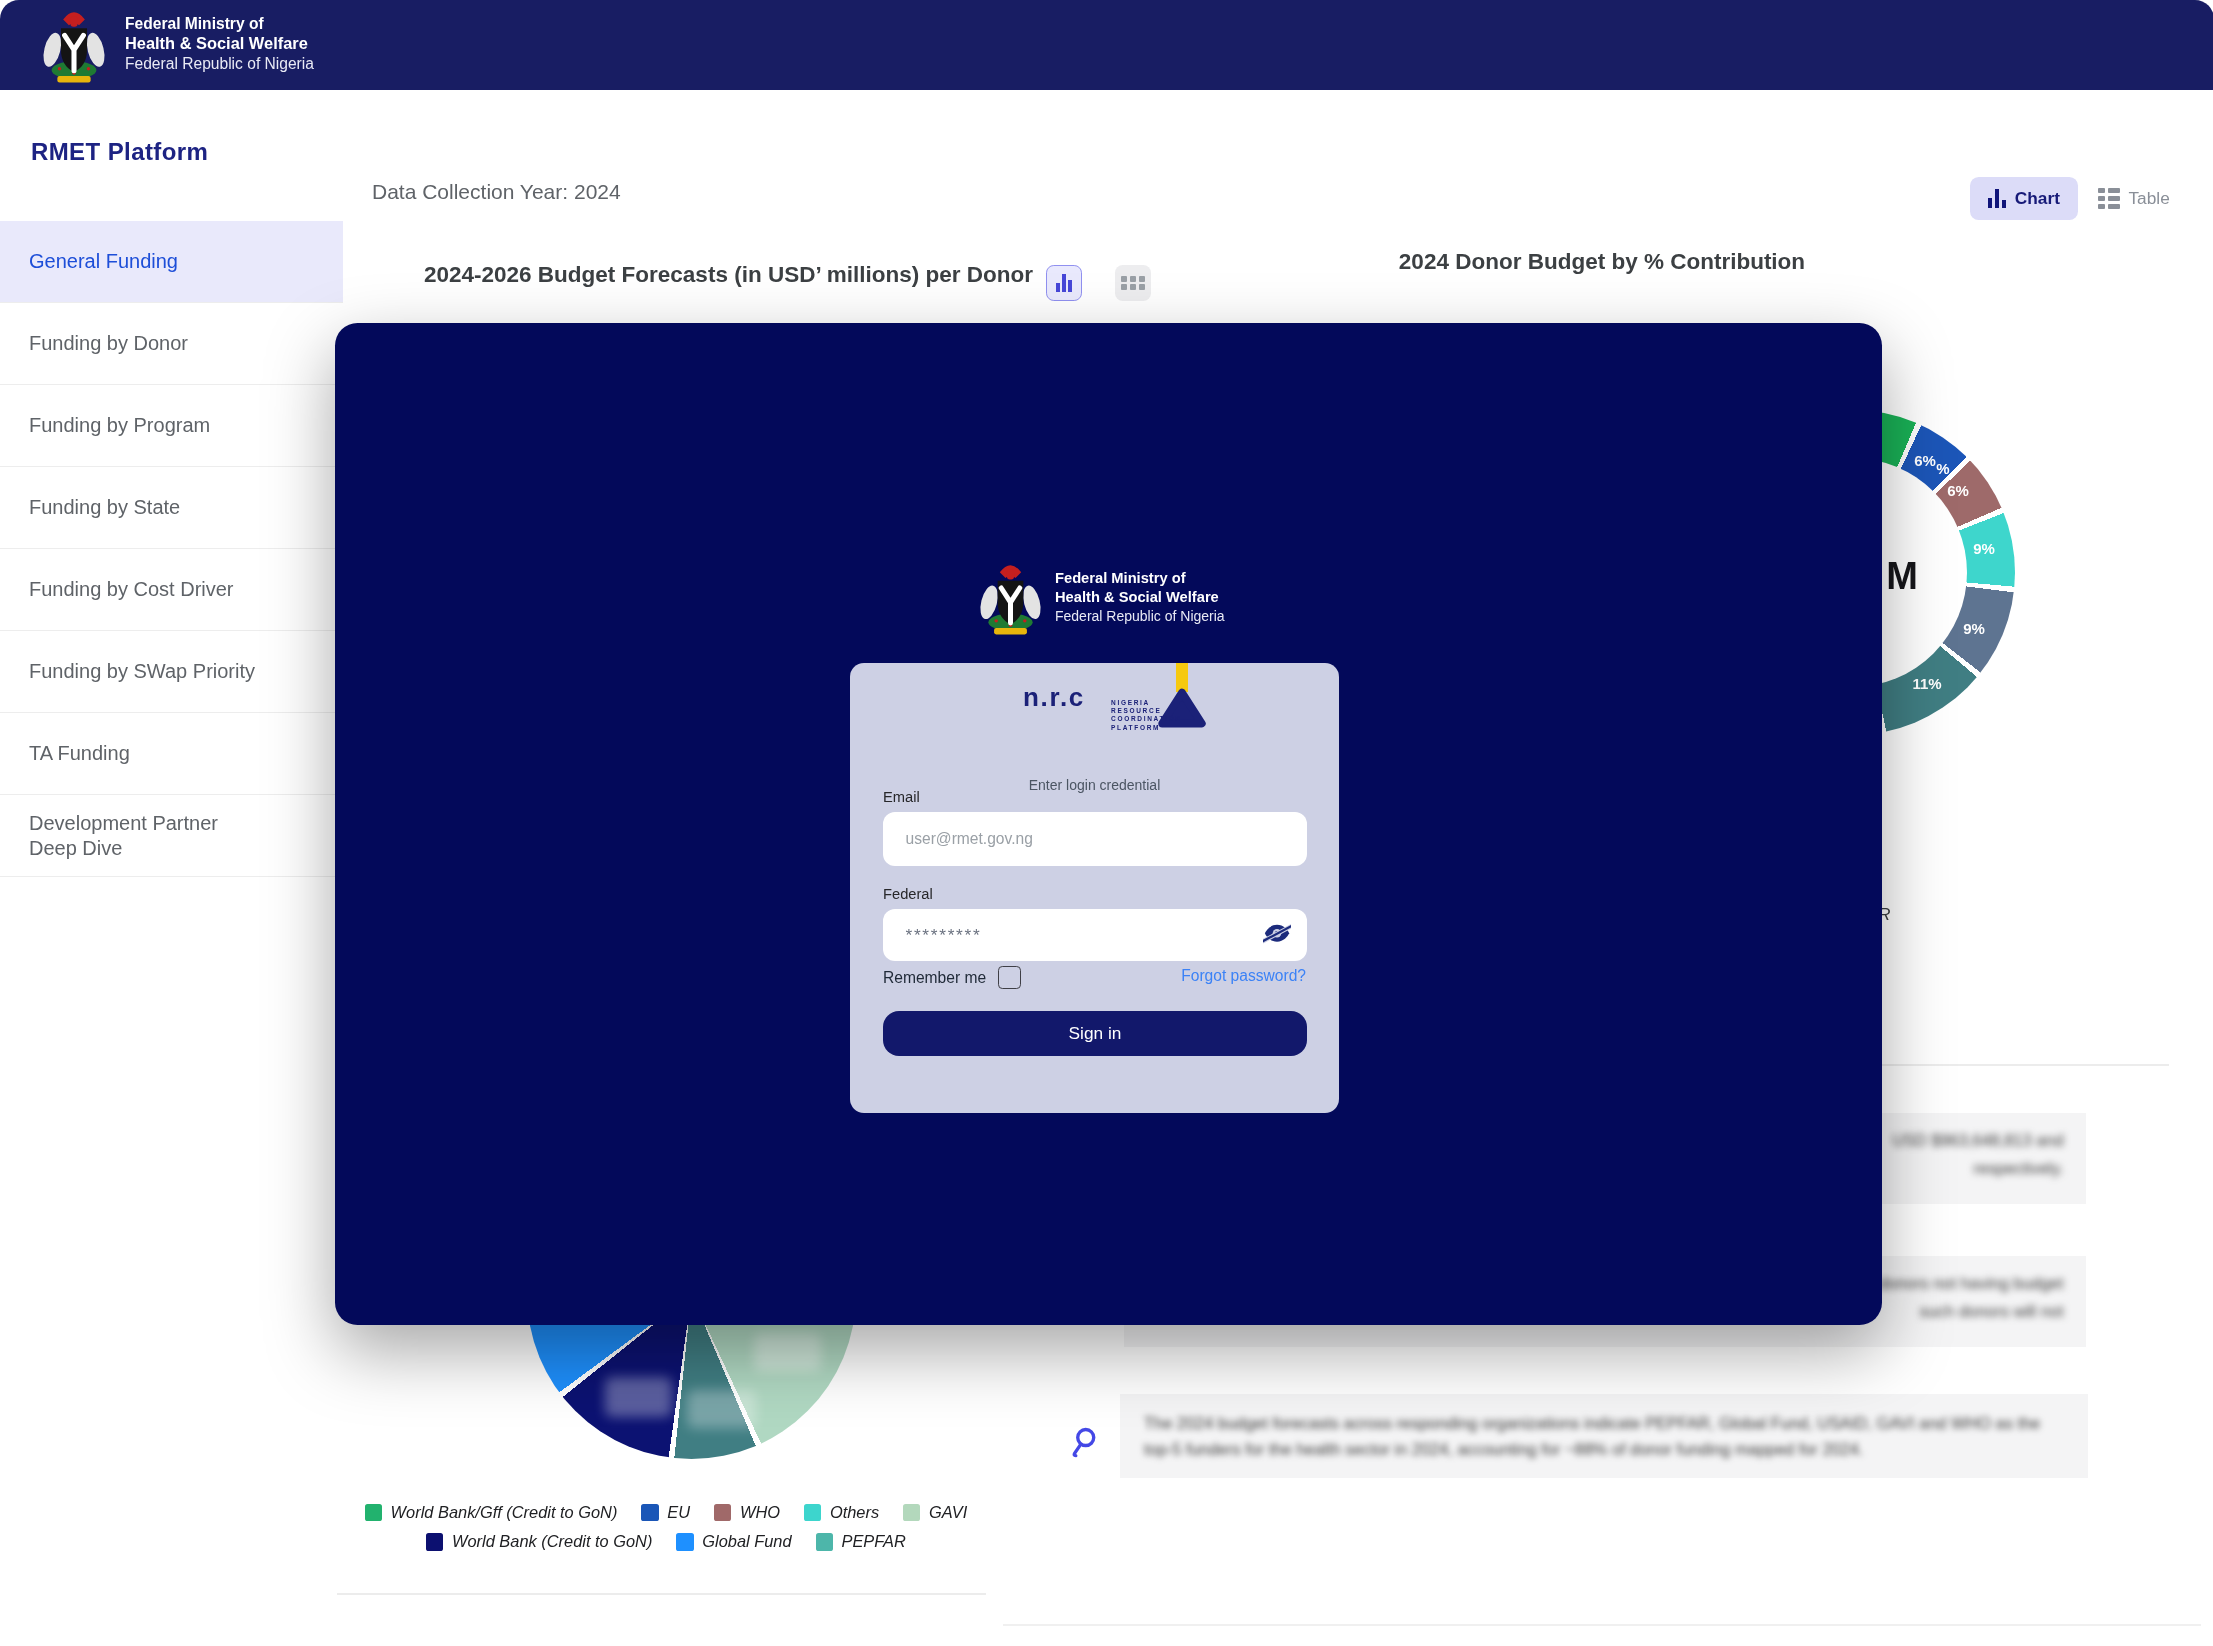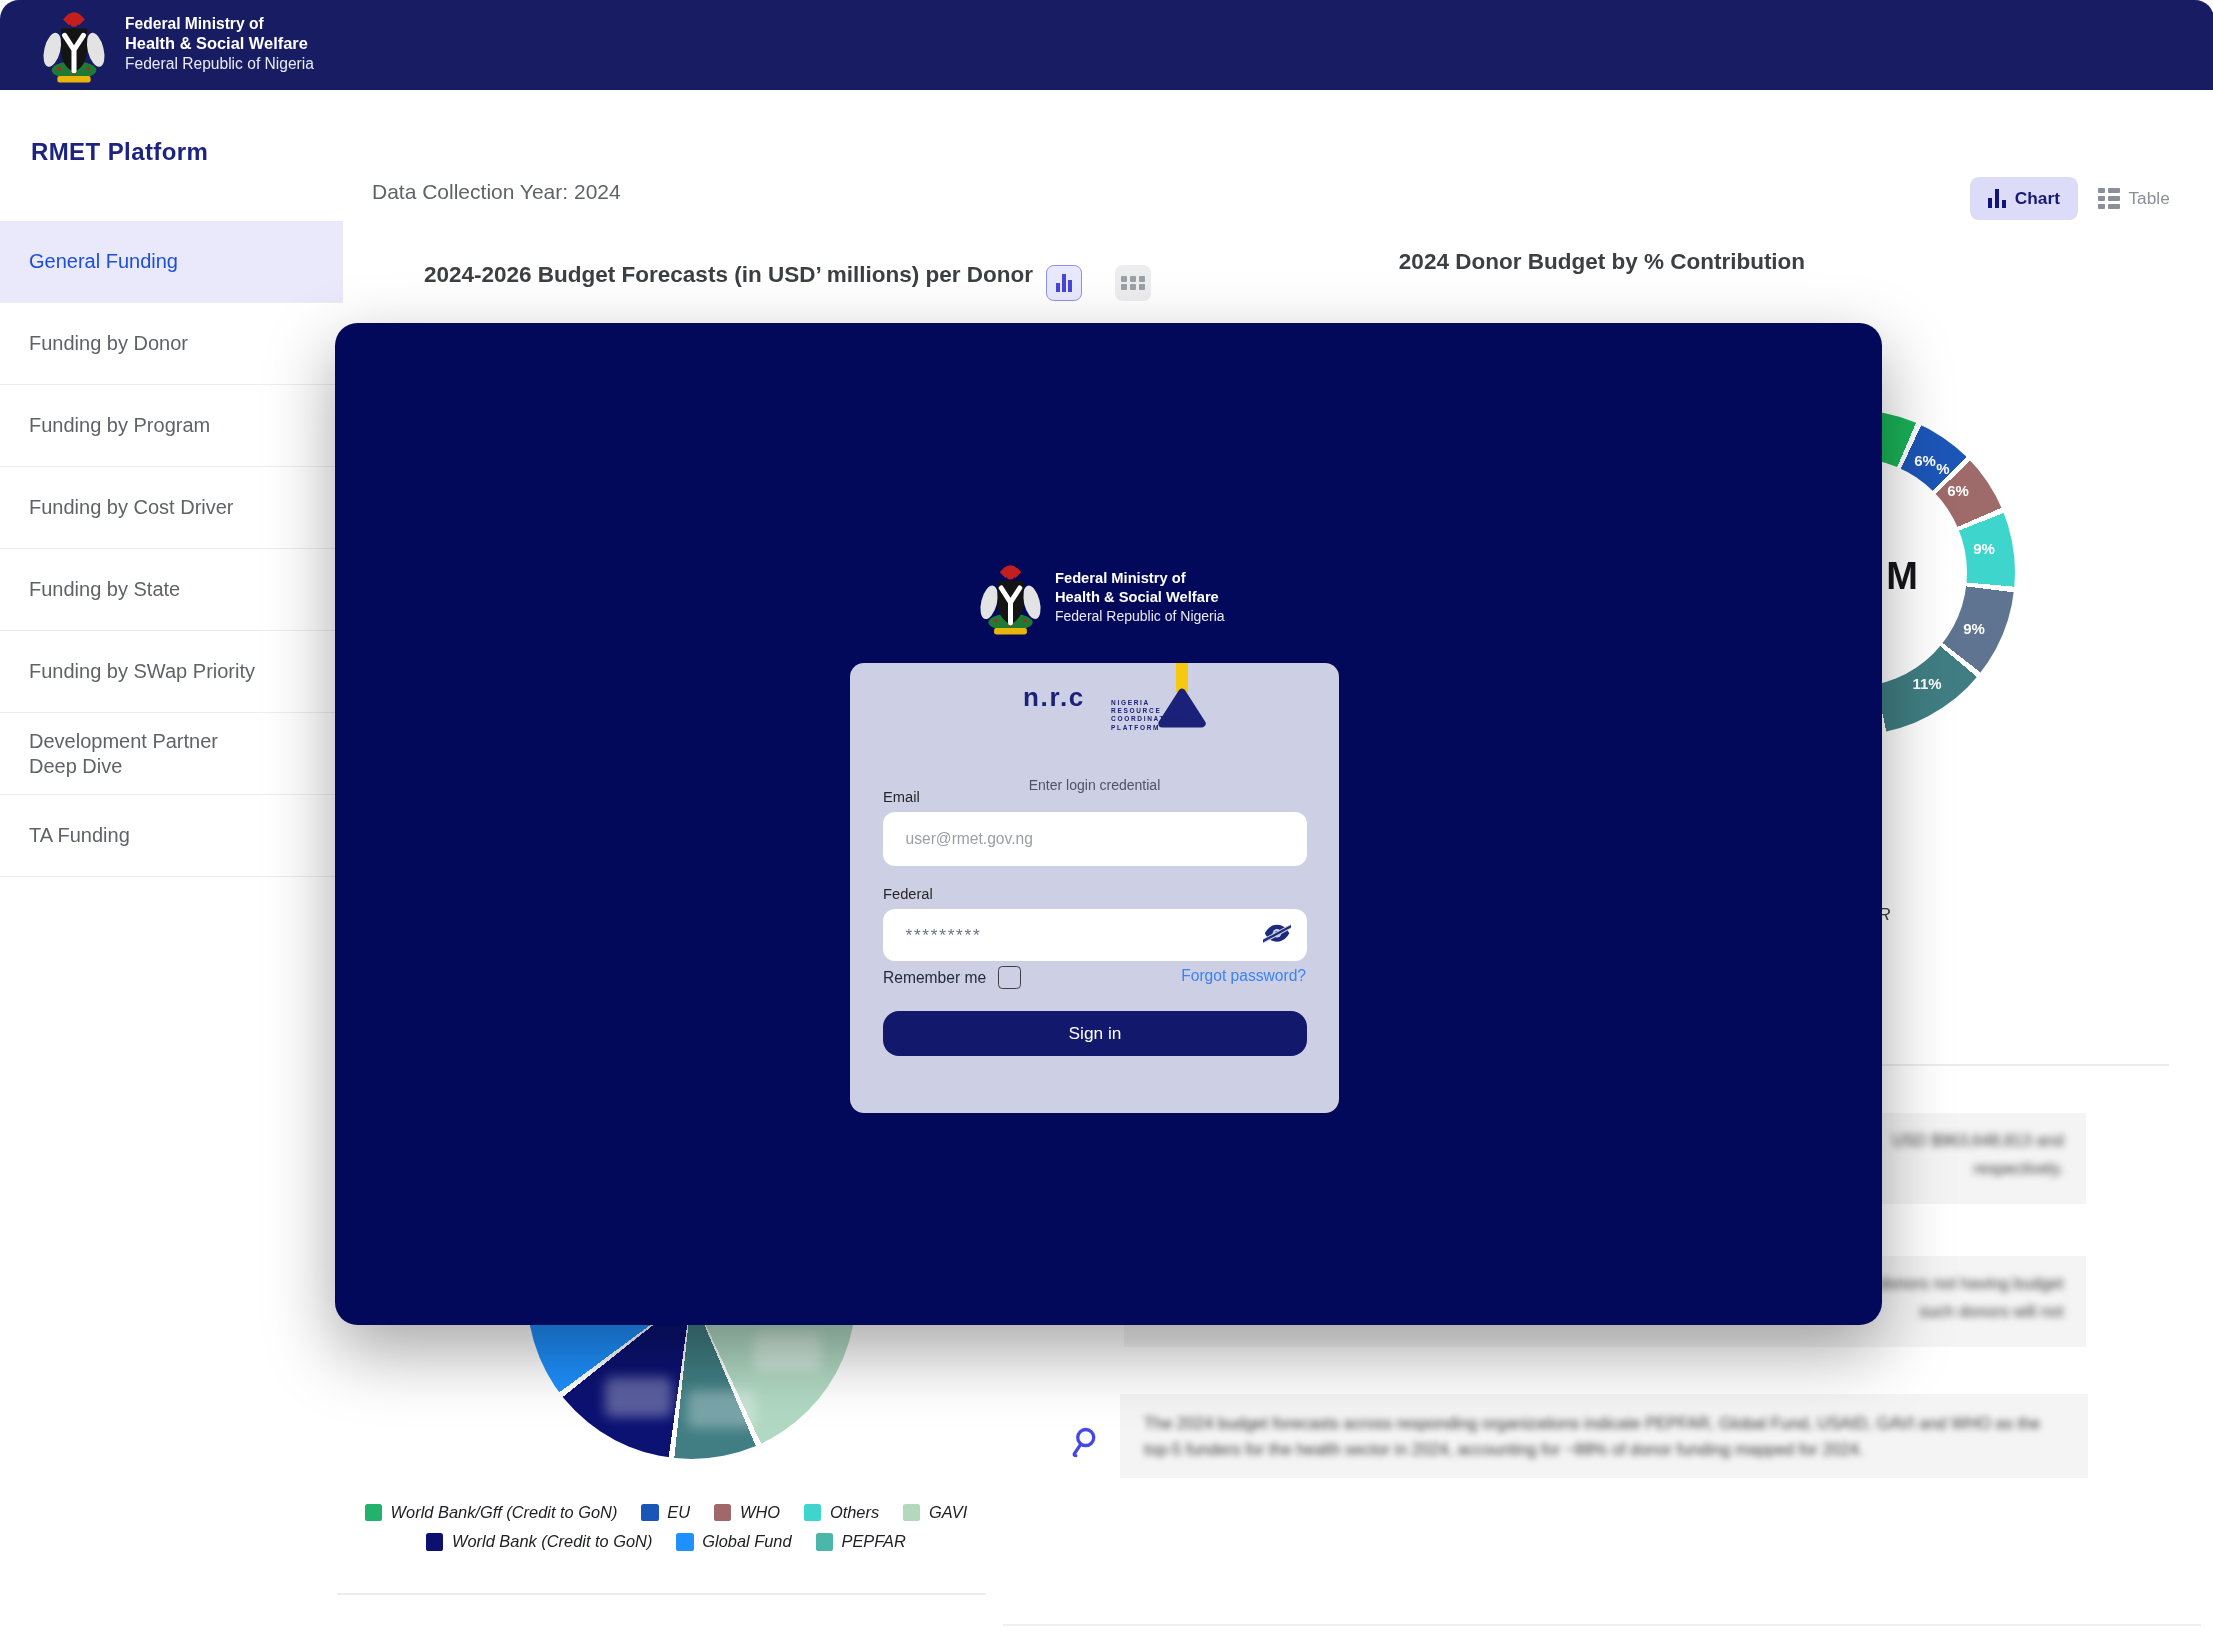--- a/index.html
+++ b/index.html
@@ -168,33 +168,33 @@
     <div class="menu-item active">
         <span>General Funding</span>
       </div>
     <div class="menu-item">
         <span>Funding by Donor</span>
       </div>
     <div class="menu-item">
         <span>Funding by Program</span>
       </div>
     <div class="menu-item">
+        <span>Funding by State</span>
+      </div>
+    <div class="menu-item">
         <span>Funding by Cost Driver</span>
       </div>
     <div class="menu-item">
-        <span>Funding by State</span>
-      </div>
-    <div class="menu-item">
         <span>Funding by SWap Priority</span>
       </div>
     <div class="menu-item">
+        <span>TA Funding</span>
+      </div>
+    <div class="menu-item">
         <span style="max-width:216px">Development Partner Deep Dive</span>
-      </div>
-    <div class="menu-item">
-        <span>TA Funding</span>
       </div>
   </div>
 
   <div class="collection-year">Data Collection Year: 2024</div>
   <div class="chart-pill">
     <span class="bars" style="height:19px">
         <i style="height:10.4px"></i>
         <i style="height:19px"></i>
         <i style="height:7.8px"></i>
       </span>

